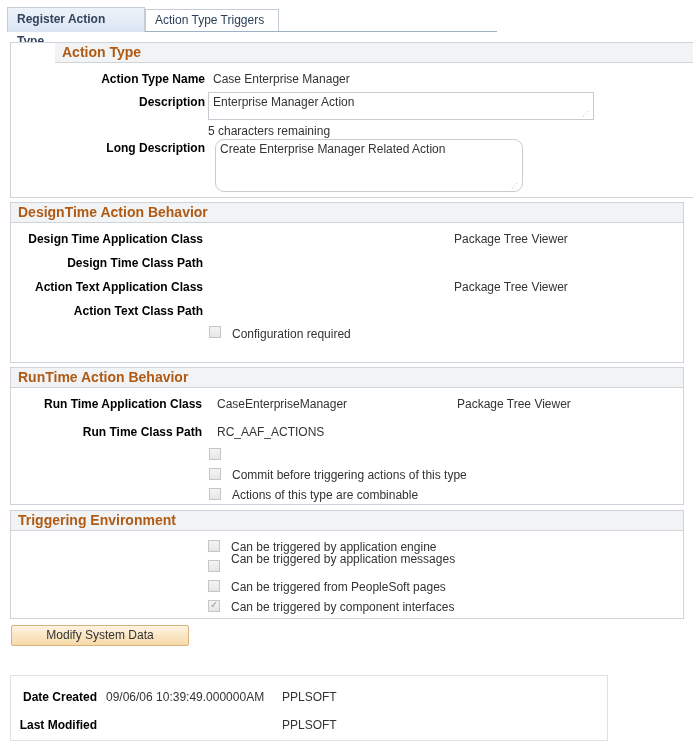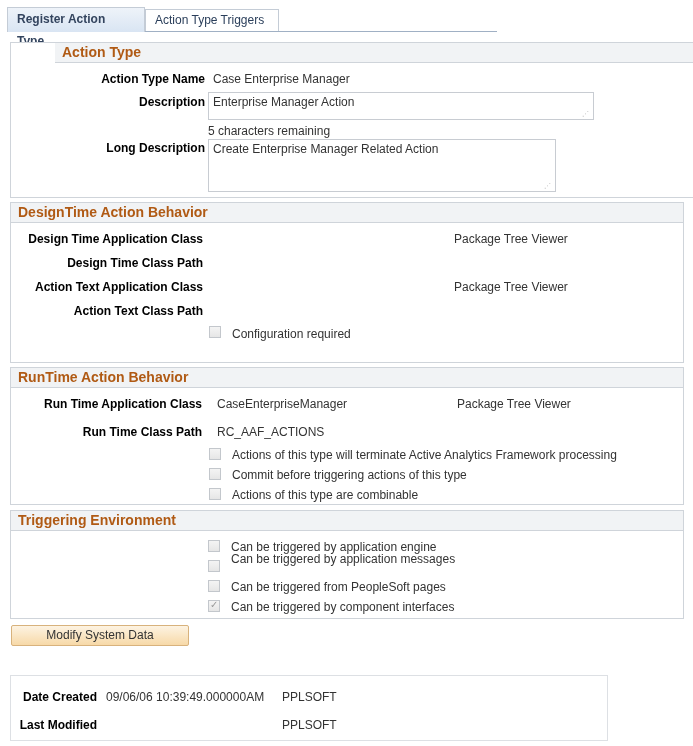--- a/index.html
+++ b/index.html
@@ -31,21 +31,21 @@
   <div class="sec-head">Action Type</div>
   <div class="lbl" style="left:0;width:194px;top:29px;">Action Type Name</div>
   <div class="val" style="left:202px;top:29px;">Case Enterprise Manager</div>
   <div class="lbl" style="left:0;width:194px;top:52px;">Description</div>
   <div class="ta" style="left:197px;top:49px;width:386px;height:28px;">
     <span>Enterprise Manager Action</span>
     <span class="grip">⋰</span>
   </div>
   <div class="val" style="left:197px;top:81px;">5 characters remaining</div>
   <div class="lbl" style="left:0;width:194px;top:98px;">Long Description</div>
-  <div class="ta" style="left:197px;top:96px;width:348px;height:53px;">
+  <div class="ta" style="left:204px;top:96px;width:308px;height:53px;border-radius:9px;">
     <span>Create Enterprise Manager Related Action</span>
     <span class="grip">⋰</span>
   </div>
 </div>
 
 <div class="section" style="top:202px;height:159px;">
   <div class="sec-head">DesignTime Action Behavior</div>
   <div class="lbl" style="left:0;width:192px;top:29px;">Design Time Application Class</div>
   <div class="val" style="left:443px;top:29px;">Package Tree Viewer</div>
   <div class="lbl" style="left:0;width:192px;top:53px;">Design Time Class Path</div>
@@ -57,21 +57,20 @@
 </div>
 
 <div class="section" style="top:367px;height:136px;">
   <div class="sec-head">RunTime Action Behavior</div>
   <div class="lbl" style="left:0;width:191px;top:29px;">Run Time Application Class</div>
   <div class="val" style="left:206px;top:29px;">CaseEnterpriseManager</div>
   <div class="val" style="left:446px;top:29px;">Package Tree Viewer</div>
   <div class="lbl" style="left:0;width:191px;top:57px;">Run Time Class Path</div>
   <div class="val" style="left:206px;top:57px;">RC_AAF_ACTIONS</div>
   <div class="cb" style="left:198px;top:80px;"></div>
-  <div class="cblabel" style="left:221px;top:80px;">Actions of this type will terminate Active Analytics Framework processing</div>
   <div class="cb" style="left:198px;top:100px;"></div>
   <div class="cblabel" style="left:221px;top:100px;">Commit before triggering actions of this type</div>
   <div class="cb" style="left:198px;top:120px;"></div>
   <div class="cblabel" style="left:221px;top:120px;">Actions of this type are combinable</div>
 </div>
 
 <div class="section" style="top:510px;height:107px;">
   <div class="sec-head">Triggering Environment</div>
   <div class="cb" style="left:197px;top:29px;"></div>
   <div class="cblabel" style="left:220px;top:29px;">Can be triggered by application engine</div>

